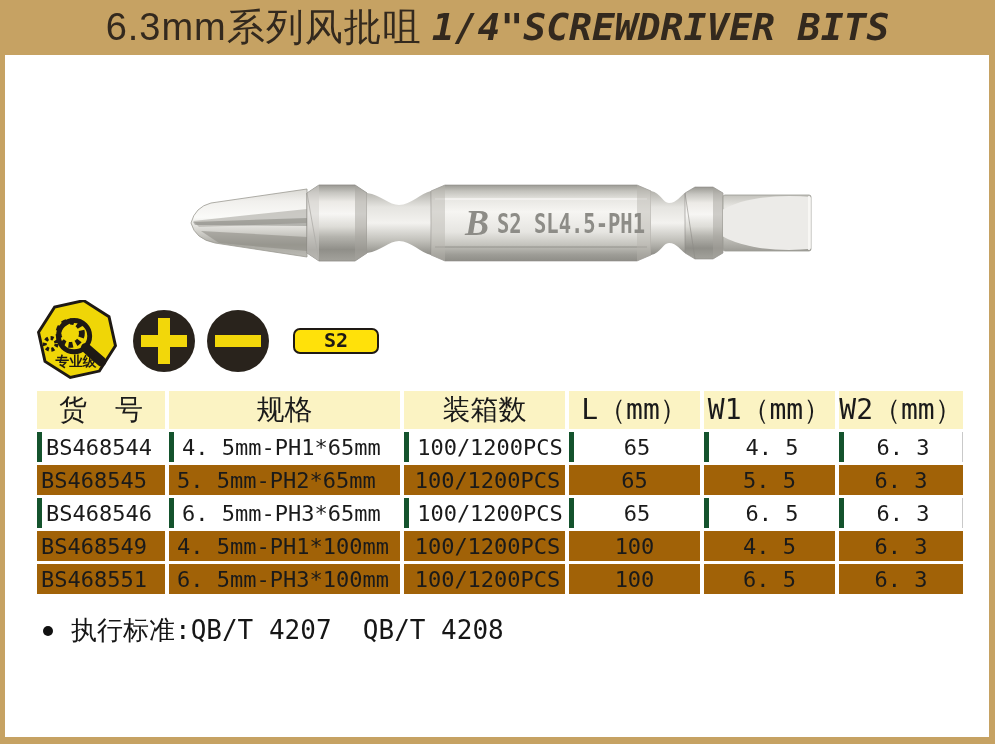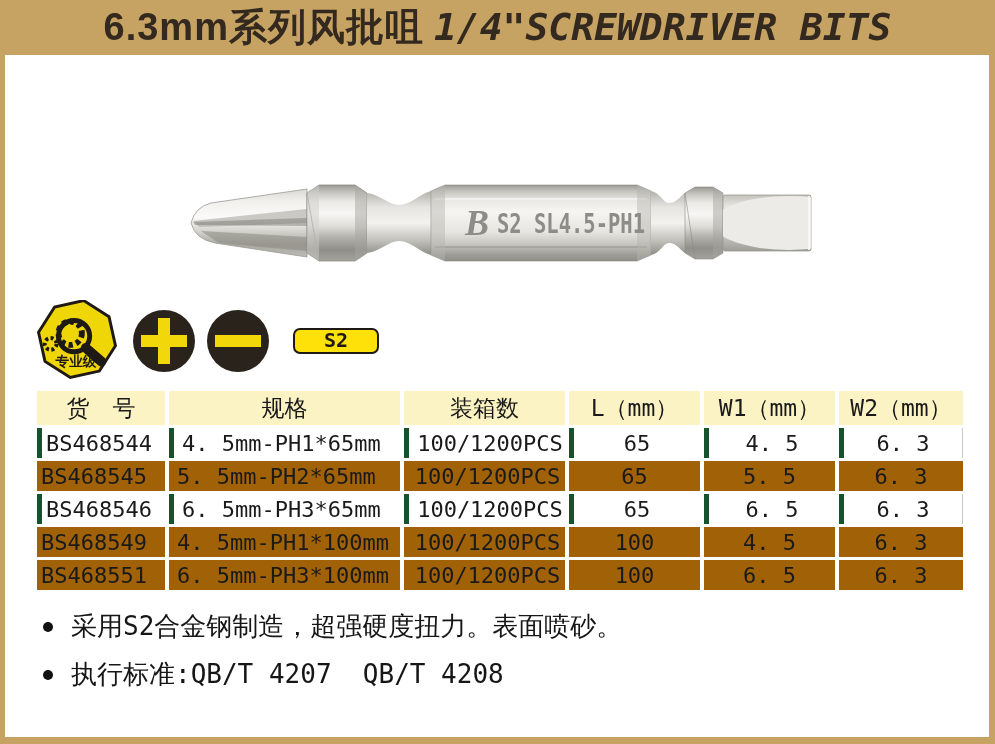--- a/index.html
+++ b/index.html
@@ -2,42 +2,42 @@
 <html><head>
 <meta charset="utf-8">
 <style>
   * { margin:0; padding:0; box-sizing:border-box; }
   body { background:#888; font-family:"Liberation Sans", sans-serif; }
   .page { width:995px; height:744px; background:#C6A263; position:relative; margin:0 auto; }
 
   
   .band { height:55px; display:flex; align-items:center; justify-content:center; }
   .band h1 { font-size:38px; color:#33291E; white-space:nowrap; letter-spacing:1px; }
-  .t-cn { font-weight:bold; font-family:"Liberation Sans", sans-serif;text-align:right; }
+  .t-cn { font-weight:normal; font-family:"Liberation Sans", sans-serif;text-align:right; }
   .t-en { font-weight:bold; font-style:italic; font-family:"DejaVu Sans Mono", sans-serif; margin-left:10px; letter-spacing:0; }
 
   
   .content { background:#fff; height:689px; border-left:5px solid #C6A263;
              border-right:6px solid #C6A263; border-bottom:7px solid #C6A263;
              padding:0 22px 0 28px; overflow:hidden; }
 
   .bit-figure { margin:110px 0 0 152px; width:630px; height:116px; }
 
   .badges-row { margin:19px 0 0 0; height:82px; display:flex; align-items:center; }
   .octagon-wrap { width:88px; height:82px; }
   .head-circle { width:62px; height:62px; border-radius:50%; background:#29231C; position:relative; margin-left:12px; }
   .head-circle .bar-h { position:absolute; left:8px; right:8px; top:25px; height:12px; background:#F2D70A; }
   .head-circle .bar-v { position:absolute; top:8px; bottom:8px; left:25px; width:12px; background:#F2D70A; }
   .s2-badge { margin-left:24px; width:86px; height:26px; background:#FFE10A; border:2px solid #1E1914;
               border-radius:7px; text-align:center; font-size:20px; font-weight:bold; color:#1E1914;
               line-height:21px; font-family:"DejaVu Sans Mono", sans-serif; }
 
   table { border-collapse:separate; border-spacing:4px 3px; table-layout:fixed; width:934px;
           margin-top:6px; font-family:"DejaVu Sans Mono","Liberation Sans",sans-serif; color:#1a1a1a; }
-  th { background:#FBF3C3; font-weight:normal; font-size:23px; height:34px; text-align:center; }
+  th { background:#FBF3C3; font-weight:normal; font-size:28px; height:34px; text-align:center; }
   td { font-size:22px; height:30px; white-space:nowrap; overflow:hidden; }
   tr.row-yellow td { background:#a16207; }
   tr.row-white td { background:#fff; border-left:5px solid #14532d; }
   tr.row-white td:last-child { border-right:1px solid #c9c9c9; }
   td.c0 { text-align:left; padding-left:4px; }
   td.c1 { text-align:left; padding-left:8px; }
   td.c2 { text-align:center; padding-left:6px; }
   td.c3, td.c4, td.c5 { text-align:center; }
 
   .notes { margin-top:16px; list-style:none; }
@@ -231,18 +231,17 @@
             <td class="c1">6. 5mm-PH3*100mm</td>
             <td class="c2">100/1200PCS</td>
             <td class="c3">100</td>
             <td class="c4">6. 5</td>
             <td class="c5">6. 3</td>
           </tr>
         </tbody>
     </table>
 
     <ul class="notes">
-      <li>采用S2合金钢制造，超强硬度扭力。表面喷砂。</li>
       <li>执行标准:QB/T 4207  QB/T 4208</li>
     </ul>
 
   </main>
 </div>
 
 </body></html>

